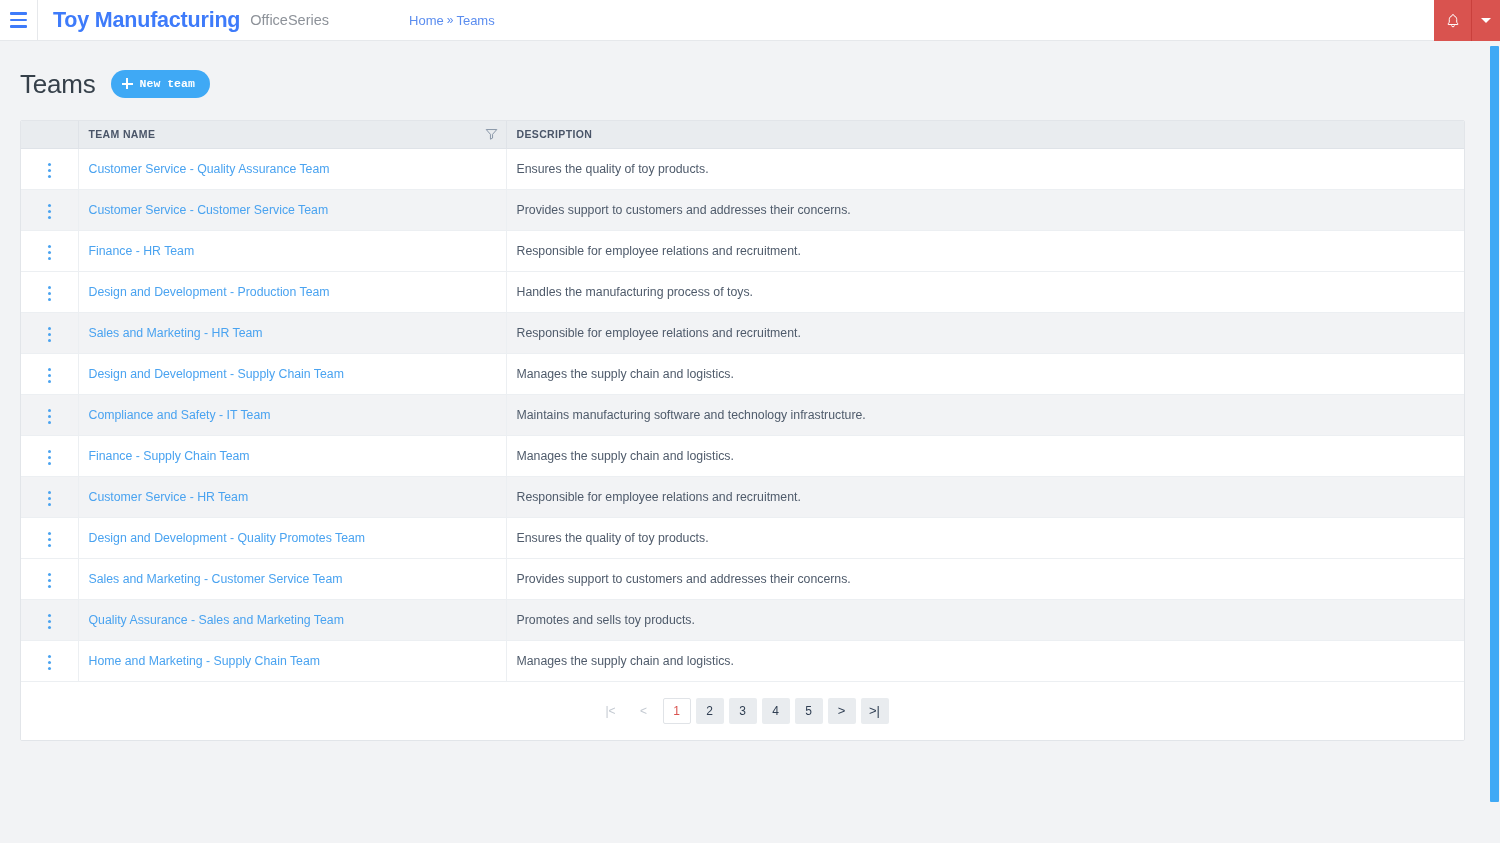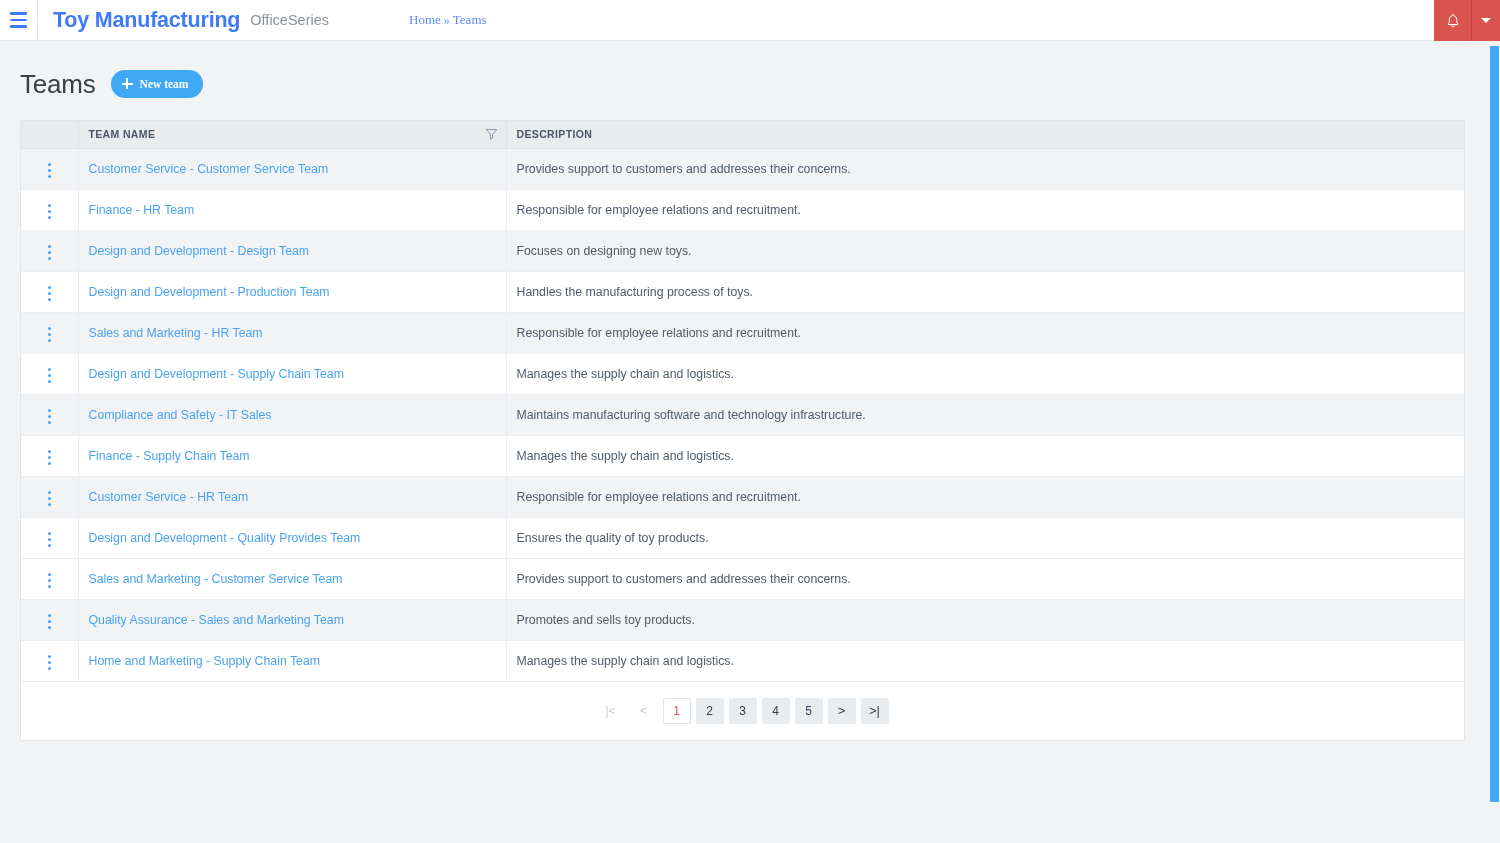--- a/index.html
+++ b/index.html
@@ -45,21 +45,21 @@
     margin-left: 10px;
     font-size: 14.5px;
     color: #8d9299;
     white-space: nowrap;
   }
   .breadcrumb {
     margin-left: 80px;
     font-size: 13px;
     color: #5b8def;
     white-space: nowrap;
-    display: flex; align-items: center; gap: 3px; font-family: Liberation Serif, serif;
+    display: flex; align-items: center; gap: 3px;
   }
   .breadcrumb .sep { color: #5b8def; font-size: 12px; }
   .breadcrumb a { color: #5b8def; text-decoration: none; cursor: pointer; }
 
   .topbar-right {
     position: absolute; right: 0; top: 0;
     height: 41px;
     display: flex; align-items: stretch;
   }
   .bell-btn {
@@ -101,21 +101,21 @@
   }
   .new-btn {
     margin-left: 15px;
     height: 28px;
     padding: 0 15px 1px 11px;
     background: #3fa9f5;
     border: none; border-radius: 14px;
     color: #ffffff;
     font-size: 11.5px;
     font-weight: bold;
-    font-family: Liberation Serif, serif;
+    font-family: Liberation Mono, monospace;
     display: inline-flex; align-items: center; gap: 7px;
     cursor: pointer;
     white-space: nowrap;
   }
   .plus-icon {
     position: relative; width: 11px; height: 11px;
     display: inline-block;
   }
   .plus-icon::before, .plus-icon::after {
     content: ""; position: absolute; background: #ffffff;
@@ -283,47 +283,47 @@
                 <path d="M1.5 2.5h13L9.3 8.4v4.6l-2.6 1.4V8.4z" fill="none" stroke="#7e8ca0" stroke-width="1.1" stroke-linejoin="round"></path>
               </svg>
             </span>
           </th>
           <th class="col-desc">
             <span>DESCRIPTION</span>
           </th>
         </tr>
       </thead>
       <tbody id="grid-body">
+          <tr class="odd">
+            <td class="c-menu"><span class="kebab">
+                <i></i>
+                <i></i>
+                <i></i>
+              </span></td>
+            <td class="c-name"><a class="team-link">Customer Service - Quality Assurance Team</a></td>
+            <td class="c-desc">Ensures the quality of toy products.</td>
+          </tr>
           <tr class="even">
             <td class="c-menu"><span class="kebab">
                 <i></i>
                 <i></i>
                 <i></i>
               </span></td>
             <td class="c-name"><a class="team-link">Customer Service - Customer Service Team</a></td>
             <td class="c-desc">Provides support to customers and addresses their concerns.</td>
           </tr>
           <tr class="odd">
             <td class="c-menu"><span class="kebab">
                 <i></i>
                 <i></i>
                 <i></i>
               </span></td>
             <td class="c-name"><a class="team-link">Finance - HR Team</a></td>
             <td class="c-desc">Responsible for employee relations and recruitment.</td>
           </tr>
-          <tr class="even">
-            <td class="c-menu"><span class="kebab">
-                <i></i>
-                <i></i>
-                <i></i>
-              </span></td>
-            <td class="c-name"><a class="team-link">Design and Development - Design Team</a></td>
-            <td class="c-desc">Focuses on designing new toys.</td>
-          </tr>
           <tr class="odd">
             <td class="c-menu"><span class="kebab">
                 <i></i>
                 <i></i>
                 <i></i>
               </span></td>
             <td class="c-name"><a class="team-link">Design and Development - Production Team</a></td>
             <td class="c-desc">Handles the manufacturing process of toys.</td>
           </tr>
           <tr class="even">
@@ -343,21 +343,21 @@
               </span></td>
             <td class="c-name"><a class="team-link">Design and Development - Supply Chain Team</a></td>
             <td class="c-desc">Manages the supply chain and logistics.</td>
           </tr>
           <tr class="even">
             <td class="c-menu"><span class="kebab">
                 <i></i>
                 <i></i>
                 <i></i>
               </span></td>
-            <td class="c-name"><a class="team-link">Compliance and Safety - IT Sales</a></td>
+            <td class="c-name"><a class="team-link">Compliance and Safety - IT Team</a></td>
             <td class="c-desc">Maintains manufacturing software and technology infrastructure.</td>
           </tr>
           <tr class="odd">
             <td class="c-menu"><span class="kebab">
                 <i></i>
                 <i></i>
                 <i></i>
               </span></td>
             <td class="c-name"><a class="team-link">Finance - Supply Chain Team</a></td>
             <td class="c-desc">Manages the supply chain and logistics.</td>
@@ -370,21 +370,21 @@
               </span></td>
             <td class="c-name"><a class="team-link">Customer Service - HR Team</a></td>
             <td class="c-desc">Responsible for employee relations and recruitment.</td>
           </tr>
           <tr class="odd">
             <td class="c-menu"><span class="kebab">
                 <i></i>
                 <i></i>
                 <i></i>
               </span></td>
-            <td class="c-name"><a class="team-link">Design and Development - Quality Provides Team</a></td>
+            <td class="c-name"><a class="team-link">Design and Development - Quality Promotes Team</a></td>
             <td class="c-desc">Ensures the quality of toy products.</td>
           </tr>
           <tr class="odd">
             <td class="c-menu"><span class="kebab">
                 <i></i>
                 <i></i>
                 <i></i>
               </span></td>
             <td class="c-name"><a class="team-link">Sales and Marketing - Customer Service Team</a></td>
             <td class="c-desc">Provides support to customers and addresses their concerns.</td>

